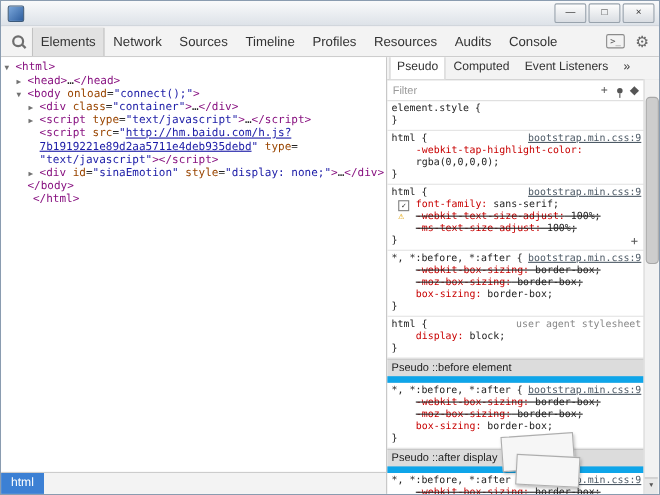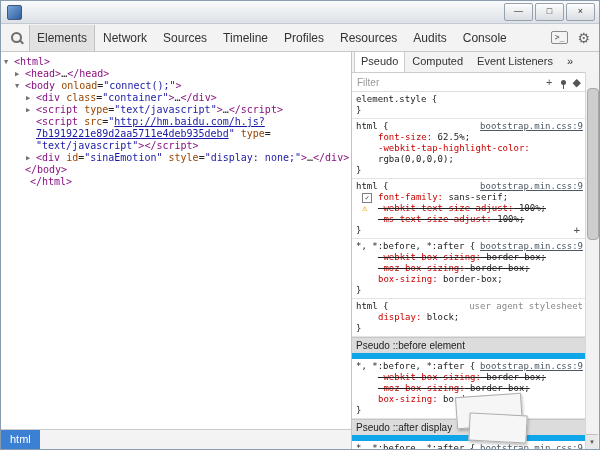--- a/index.html
+++ b/index.html
@@ -159,21 +159,20 @@
             </div>
             <div class="close-row">
               <span>}</span>
             </div>
           </div>
           <div class="rule">
             <div class="sel-row">
               <span class="selector">html {</span>
               <span class="source link">bootstrap.min.css:9</span>
             </div>
-            <div class="prop-line"><span><span class="pname">font-size:</span><span class="pval"> 62.5%;</span></span></div>
             <div class="prop-line"><span><span class="pname">-webkit-tap-highlight-color:</span><span class="pval"> rgba(0,0,0,0);</span></span></div>
             <div class="close-row">
               <span>}</span>
             </div>
           </div>
           <div class="rule">
             <div class="sel-row">
               <span class="selector">html {</span>
               <span class="source link">bootstrap.min.css:9</span>
             </div>

